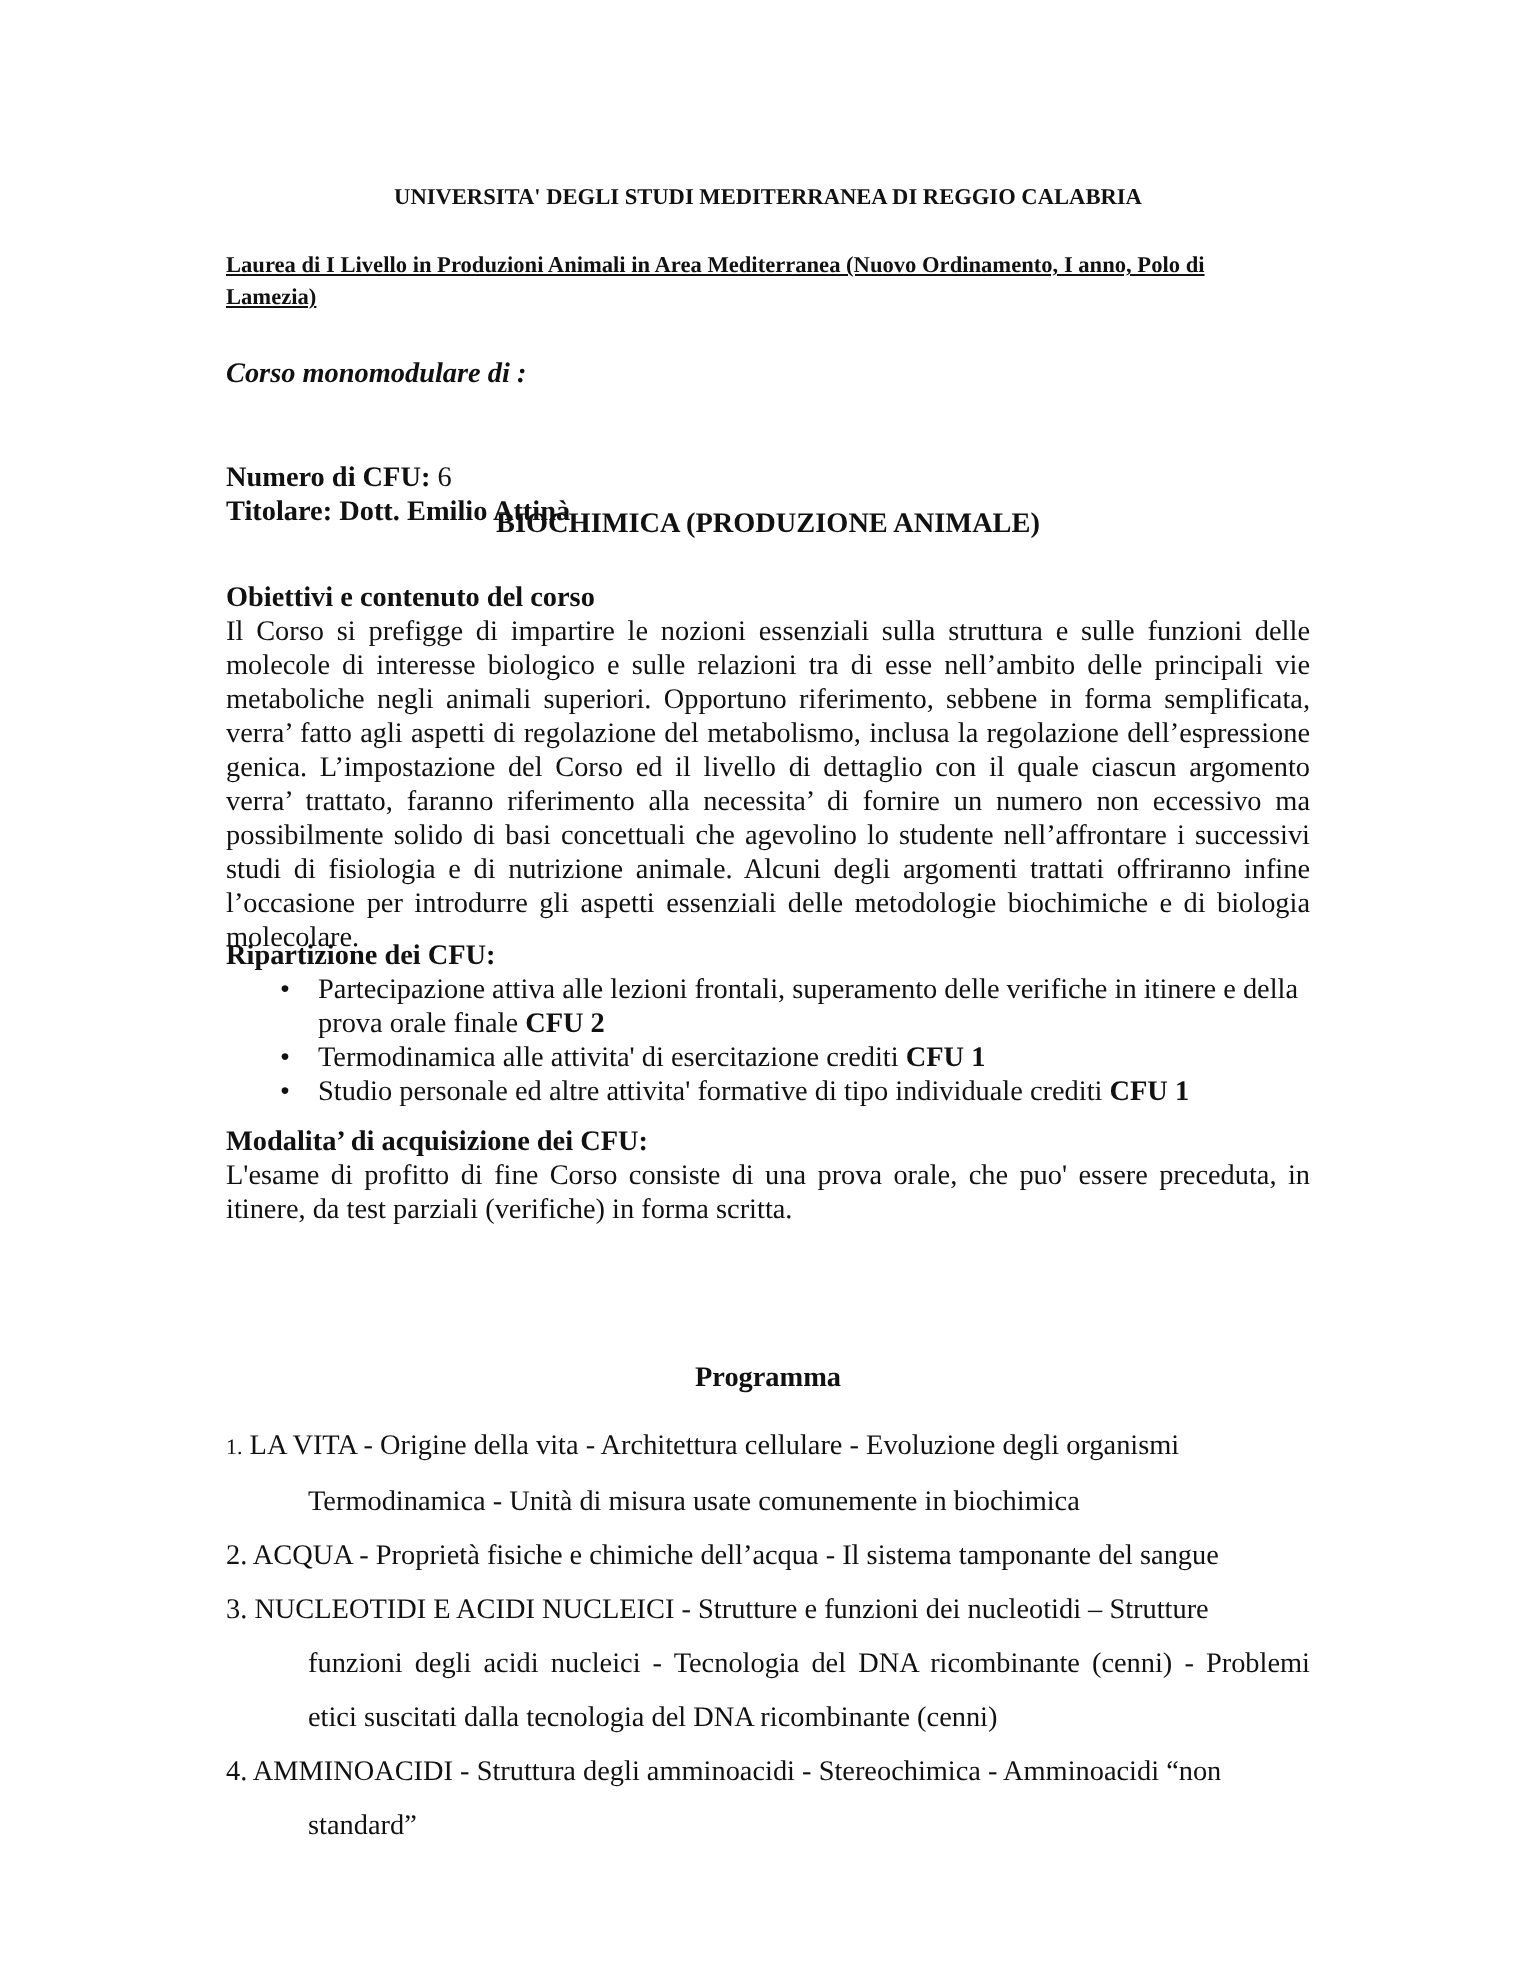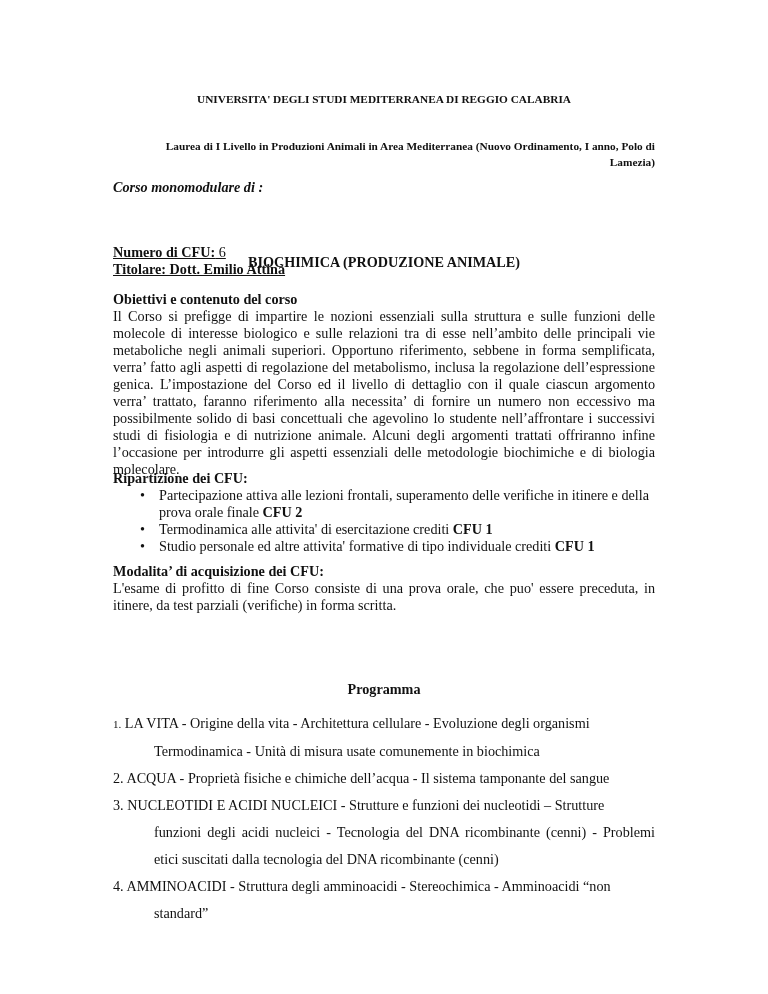--- a/index.html
+++ b/index.html
@@ -4,24 +4,24 @@
 <style>
   html, body { margin: 0; padding: 0; background: #ffffff; }
   body {
     width: 768px; height: 994px; overflow: hidden;
     font-family: "Liberation Serif", "DejaVu Serif", serif;
     color: #111; font-size: 14.2px; line-height: 17px;
   }
   .page { position: relative; width: 768px; height: 698px; }
   .content { position: absolute; left: 113px; width: 542px; top: 0; }
   .uni { position: absolute; top: 91px; left: 0; width: 100%; text-align: center; font-weight: bold; font-size: 11.3px; }
-  .laurea { position: absolute; top: 138px; left: 0; width: 100%; text-align: right; font-weight: bold; font-size: 11.3px; line-height: 16px; }
+  .laurea { position: absolute; top: 125px; left: 0; width: 100%; text-align: left; font-weight: bold; font-size: 11.3px; line-height: 16px; text-decoration: underline; }
   .corso { position: absolute; top: 179px; left: 0; width: 100%; text-align: left; font-weight: bold; font-style: italic; font-size: 14.2px; }
   .titolo { position: absolute; top: 210px; left: 0; width: 100%; text-align: center; font-weight: bold; font-size: 14.2px; margin-top: 44px; }
-  .meta { position: absolute; top: 244px; left: 0; width: 100%; text-decoration: underline; }
+  .meta { position: absolute; top: 231px; left: 0; width: 100%; }
   .meta div { line-height: 17px; }
   b { font-weight: bold; }
   .section-title { font-weight: bold; }
   .justify { text-align: justify; }
   .obiettivi { position: absolute; top: 291px; left: 0; width: 100%; }
   .ripartizione { position: absolute; top: 470px; left: 0; width: 100%; }
   ul.cfu { margin: 0; padding: 0; list-style: none; }
   ul.cfu li { position: relative; padding-left: 46px; line-height: 17px; }
   ul.cfu li .bullet { position: absolute; left: 27px; top: 0; }
   .modalita { position: absolute; top: 563px; left: 0; width: 100%; }

